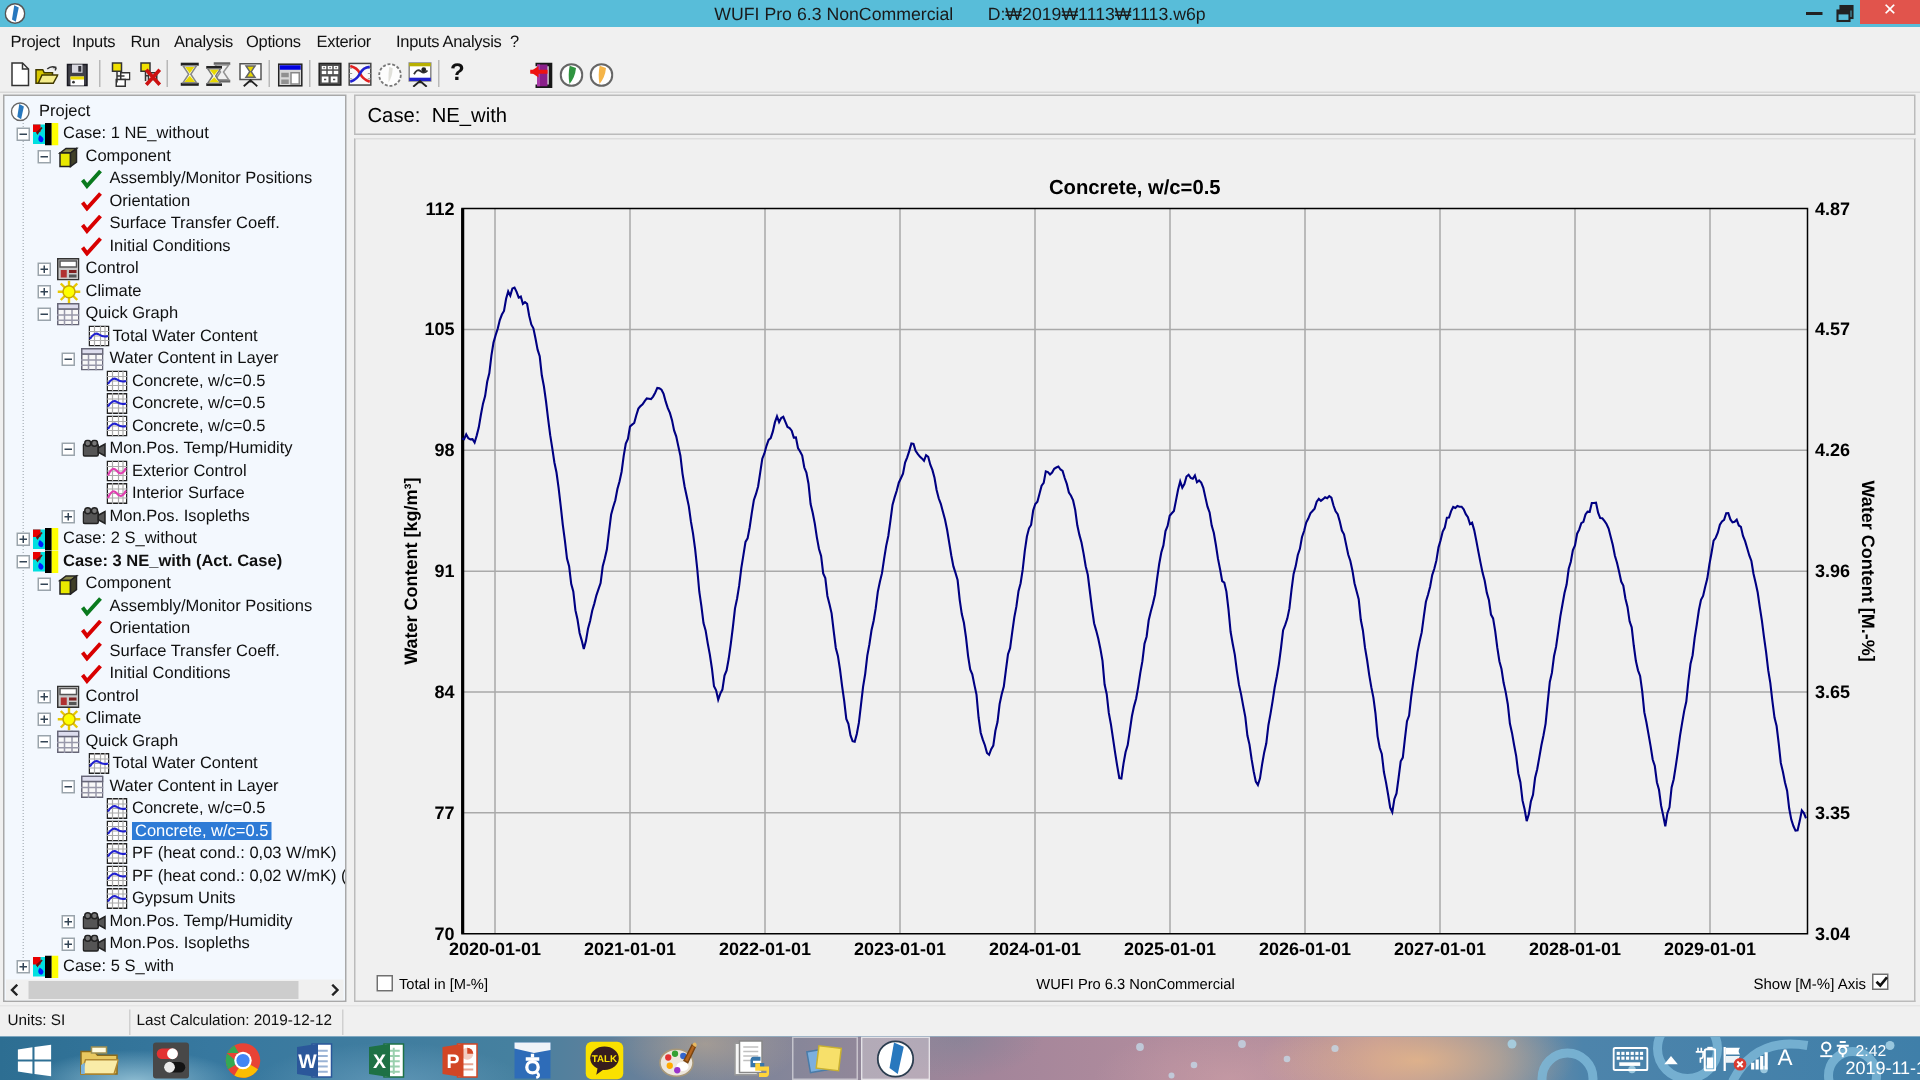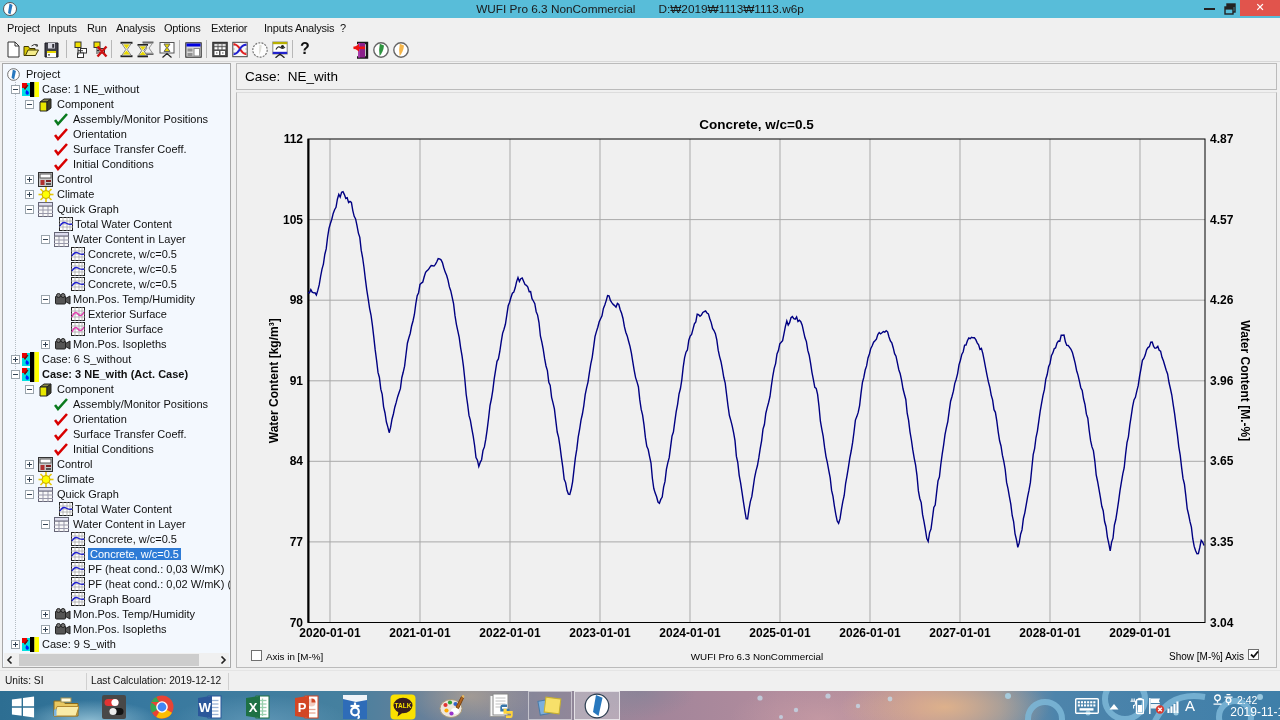--- a/index.html
+++ b/index.html
@@ -364,21 +364,21 @@
         <g stroke="#aaa" stroke-width="0.8">
           <line x1="0" y1="4" x2="14" y2="4"></line>
           <line x1="0" y1="7" x2="14" y2="7"></line>
           <line x1="0" y1="10" x2="14" y2="10"></line>
           <line x1="4" y1="0" x2="4" y2="14"></line>
           <line x1="8" y1="0" x2="8" y2="14"></line>
           <line x1="11" y1="0" x2="11" y2="14"></line>
         </g>
         <path d="M1 10 Q4 3 7 7 T13 5" fill="none" stroke="#e040b0" stroke-width="1.4"></path>
       </svg>
-      <span class="lbl" style="left:85px">Exterior Surface</span>
+      <span class="lbl" style="left:85px">Exterior Control</span>
     </div>
 <div class="trow" style="left:0;top:258px;width:229px">
       <svg class="ticon" style="left:68px;top:0px" width="14" height="14" viewBox="0 0 14 14">
         <rect x="0.5" y="0.5" width="13" height="13" fill="#fff" stroke="#222"></rect>
         <g stroke="#aaa" stroke-width="0.8">
           <line x1="0" y1="4" x2="14" y2="4"></line>
           <line x1="0" y1="7" x2="14" y2="7"></line>
           <line x1="0" y1="10" x2="14" y2="10"></line>
           <line x1="4" y1="0" x2="4" y2="14"></line>
           <line x1="8" y1="0" x2="8" y2="14"></line>
@@ -402,21 +402,21 @@
       <div class="exp plus" style="left:8px"></div>
       <svg class="ticon" style="left:19px;top:0px" width="17" height="15" viewBox="0 0 17 15">
         <rect x="0" y="1" width="10" height="13" fill="#00e0e0"></rect>
         <rect x="0" y="1" width="5" height="5" fill="#e80000"></rect>
         <path d="M6 3 L3 8 L2 6 Z" fill="#701010"></path>
         <line x1="6" y1="3" x2="2.5" y2="7" stroke="#701010" stroke-width="1.2"></line>
         <path d="M4.5 8 Q2.5 11 4.5 12.5 Q6.5 13.5 7 11 Q7 9.5 4.5 8Z" fill="#0020ff"></path>
         <rect x="8" y="0" width="4.5" height="15" fill="#000"></rect>
         <rect x="12.5" y="0" width="4.5" height="15" fill="#ffff00"></rect>
       </svg>
-      <span class="lbl" style="left:39px">Case: 6 S_without</span>
+      <span class="lbl" style="left:39px">Case: 2 S_without</span>
     </div>
 <div class="trow" style="left:0;top:303px;width:229px">
       <div class="exp" style="left:8px"></div>
       <svg class="ticon" style="left:19px;top:0px" width="17" height="15" viewBox="0 0 17 15">
         <rect x="0" y="1" width="10" height="13" fill="#00e0e0"></rect>
         <rect x="0" y="1" width="5" height="5" fill="#e80000"></rect>
         <path d="M6 3 L3 8 L2 6 Z" fill="#701010"></path>
         <line x1="6" y1="3" x2="2.5" y2="7" stroke="#701010" stroke-width="1.2"></line>
         <path d="M4.5 8 Q2.5 11 4.5 12.5 Q6.5 13.5 7 11 Q7 9.5 4.5 8Z" fill="#0020ff"></path>
         <rect x="8" y="0" width="4.5" height="15" fill="#000"></rect>
@@ -592,21 +592,21 @@
         <g stroke="#aaa" stroke-width="0.8">
           <line x1="0" y1="4" x2="14" y2="4"></line>
           <line x1="0" y1="7" x2="14" y2="7"></line>
           <line x1="0" y1="10" x2="14" y2="10"></line>
           <line x1="4" y1="0" x2="4" y2="14"></line>
           <line x1="8" y1="0" x2="8" y2="14"></line>
           <line x1="11" y1="0" x2="11" y2="14"></line>
         </g>
         <path d="M1 9 Q4 4 7 6 T13 7" fill="none" stroke="#2020d0" stroke-width="1.4"></path>
       </svg>
-      <span class="lbl" style="left:85px">Graph Board</span>
+      <span class="lbl" style="left:85px">Gypsum Units</span>
     </div>
 <div class="trow" style="left:0;top:543px;width:229px">
       <div class="exp plus" style="left:38px"></div>
       <svg class="ticon" style="left:52px;top:1px" width="16" height="13" viewBox="0 0 16 13">
         <rect x="0.5" y="3" width="10" height="8" rx="1" fill="#555" stroke="#222"></rect>
         <path d="M10.5 5.5 L15 3 L15 11 L10.5 8.5 Z" fill="#555" stroke="#222"></path>
         <circle cx="3.5" cy="2.5" r="2" fill="#777" stroke="#222"></circle>
         <circle cx="8" cy="2.5" r="2" fill="#777" stroke="#222"></circle>
       </svg>
       <span class="lbl" style="left:70px">Mon.Pos. Temp/Humidity</span>
@@ -625,21 +625,21 @@
       <div class="exp plus" style="left:8px"></div>
       <svg class="ticon" style="left:19px;top:0px" width="17" height="15" viewBox="0 0 17 15">
         <rect x="0" y="1" width="10" height="13" fill="#00e0e0"></rect>
         <rect x="0" y="1" width="5" height="5" fill="#e80000"></rect>
         <path d="M6 3 L3 8 L2 6 Z" fill="#701010"></path>
         <line x1="6" y1="3" x2="2.5" y2="7" stroke="#701010" stroke-width="1.2"></line>
         <path d="M4.5 8 Q2.5 11 4.5 12.5 Q6.5 13.5 7 11 Q7 9.5 4.5 8Z" fill="#0020ff"></path>
         <rect x="8" y="0" width="4.5" height="15" fill="#000"></rect>
         <rect x="12.5" y="0" width="4.5" height="15" fill="#ffff00"></rect>
       </svg>
-      <span class="lbl" style="left:39px">Case: 9 S_with</span>
+      <span class="lbl" style="left:39px">Case: 5 S_with</span>
     </div>
 <div id="htrack" style="position:absolute">
       <div id="hthumb"></div>
 <svg style="position:absolute;left:2px;top:3px" width="8" height="8" viewBox="0 0 8 8">
         <path d="M5.5 0.5 L2 4 L5.5 7.5" fill="none" stroke="#222" stroke-width="1.6"></path>
       </svg>
 <svg style="position:absolute;left:215px;top:3px" width="8" height="8" viewBox="0 0 8 8">
         <path d="M2.5 0.5 L6 4 L2.5 7.5" fill="none" stroke="#222" stroke-width="1.6"></path>
       </svg>
 </div>
@@ -690,21 +690,21 @@
 <text x="543" y="543.5" font-size="12" font-weight="bold" text-anchor="middle" fill="#000">2025-01-01</text>
 <text x="633" y="543.5" font-size="12" font-weight="bold" text-anchor="middle" fill="#000">2026-01-01</text>
 <text x="723" y="543.5" font-size="12" font-weight="bold" text-anchor="middle" fill="#000">2027-01-01</text>
 <text x="813" y="543.5" font-size="12" font-weight="bold" text-anchor="middle" fill="#000">2028-01-01</text>
 <text x="903" y="543.5" font-size="12" font-weight="bold" text-anchor="middle" fill="#000">2029-01-01</text>
 <text x="519.5" y="36" font-size="13.5" font-weight="bold" text-anchor="middle" fill="#000">Concrete, w/c=0.5</text>
 <text x="41" y="287.75" font-size="12" font-weight="bold" text-anchor="middle" fill="#000" transform="rotate(-90 41 287.75)">Water Content [kg/m³]</text>
 <text x="1004" y="287.75" font-size="12" font-weight="bold" text-anchor="middle" fill="#000" transform="rotate(90 1004 287.75)">Water Content [M.-%]</text>
 </svg>
 <div class="cbx" style="left:14px;top:557px"></div>
-<div style="position:absolute;left:29px;top:558px;font-size:9.8px">Axis in [M-%]</div>
+<div style="position:absolute;left:29px;top:558px;font-size:9.8px">Total in [M-%]</div>
 <div style="position:absolute;left:420px;top:558px;width:200px;text-align:center;font-size:9.8px">WUFI Pro 6.3 NonCommercial</div>
 <div style="position:absolute;left:932px;top:558px;font-size:10px">Show [M-%] Axis</div>
 <div class="cbx" style="left:1011px;top:556px"></div>
 <svg style="position:absolute;left:1012px;top:556px" width="11" height="11" viewBox="0 0 11 11">
       <path d="M2 5.5 L4.5 8 L9 2.5" fill="none" stroke="#111" stroke-width="1.8"></path>
     </svg>
 </div>
 <div class="abs" id="statusbar">
   <span style="position:absolute;left:5px;top:4px">Units: SI</span>
   <span style="position:absolute;left:91px;top:4px">Last Calculation: 2019-12-12</span>

